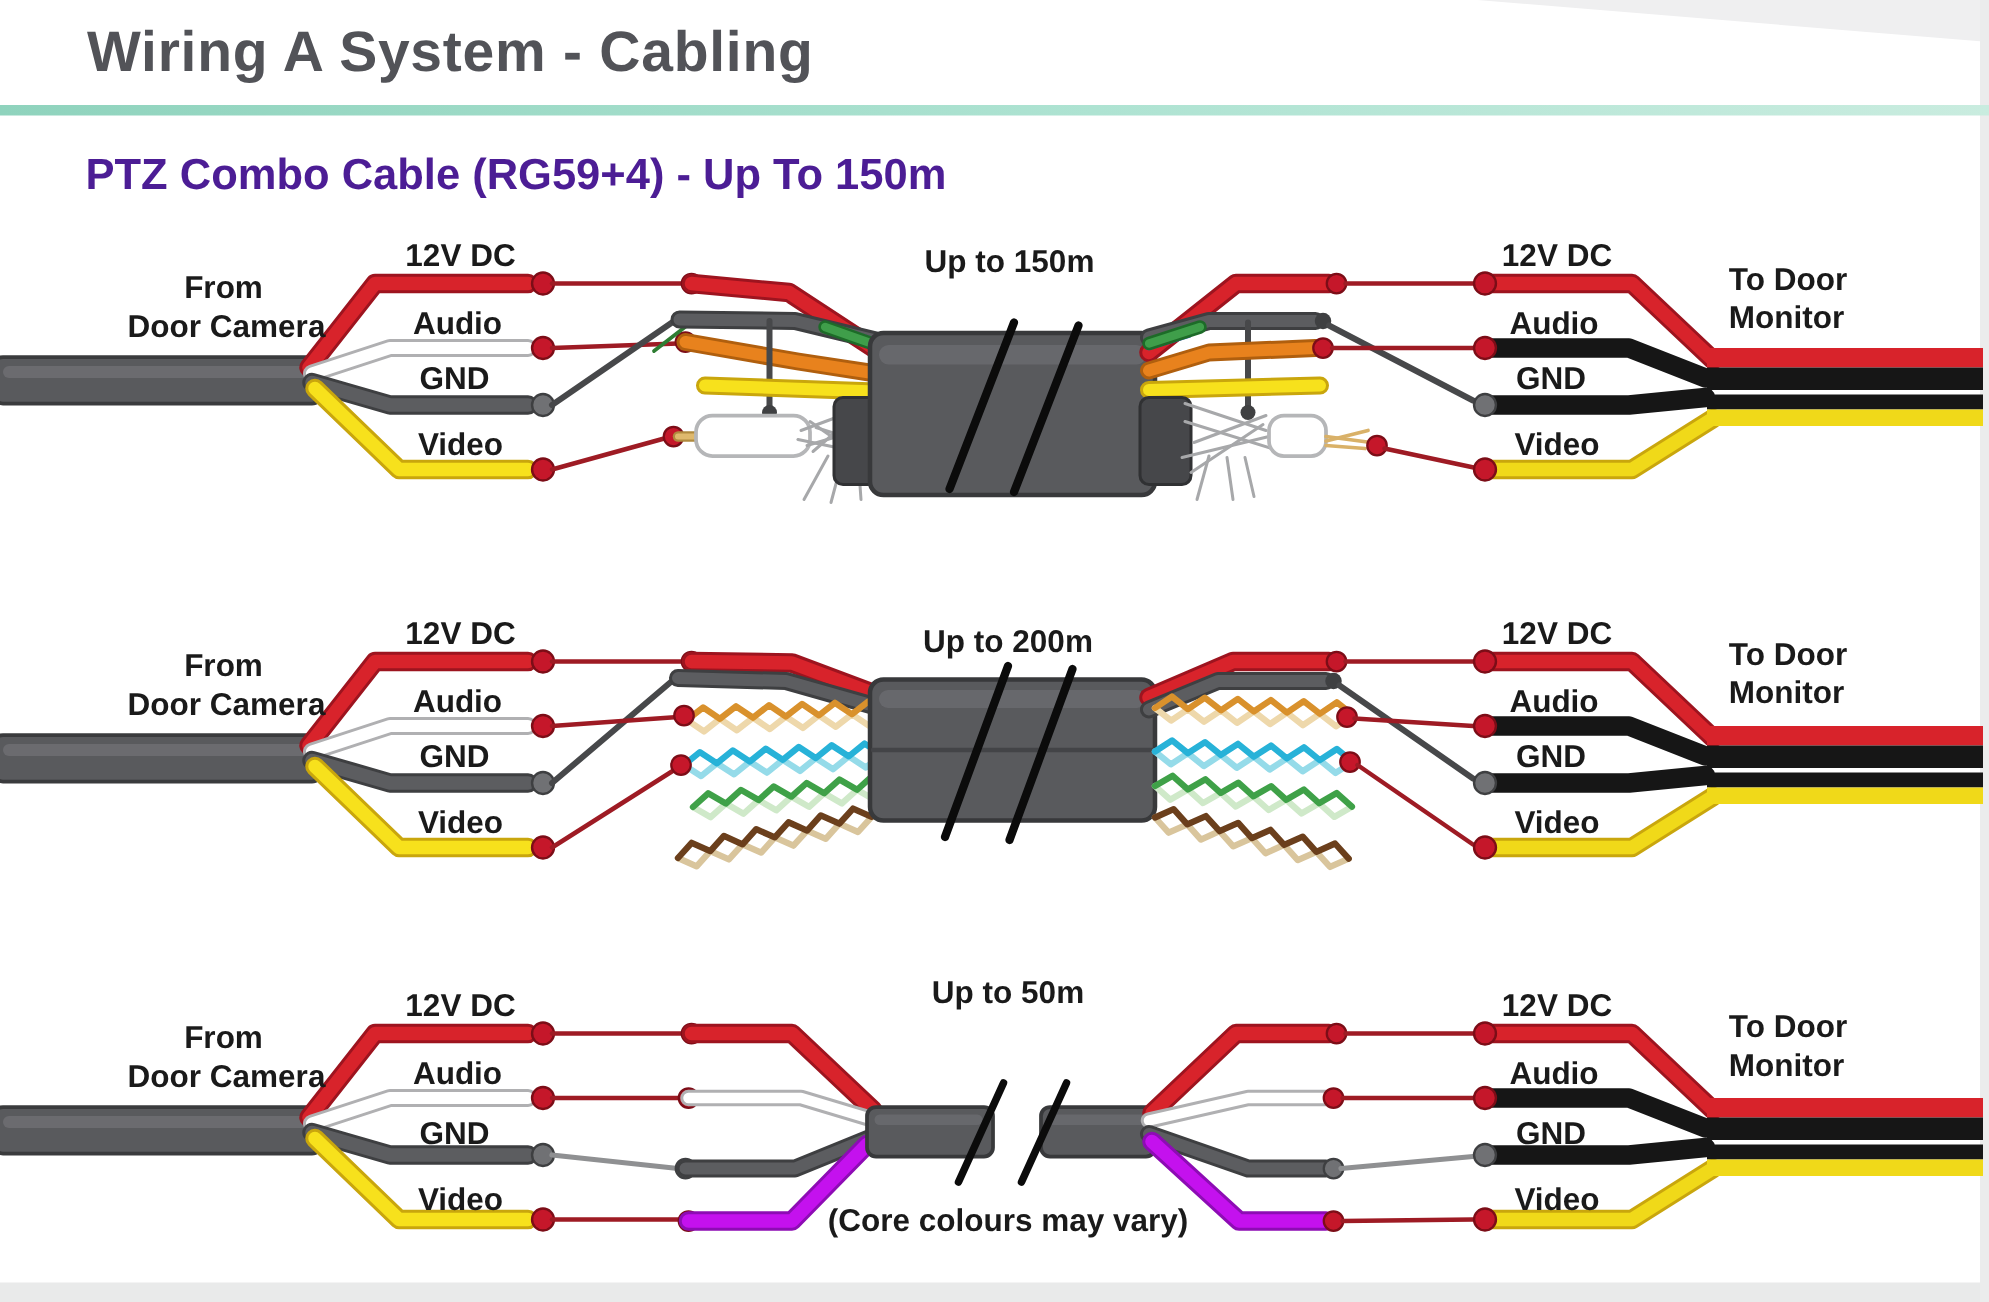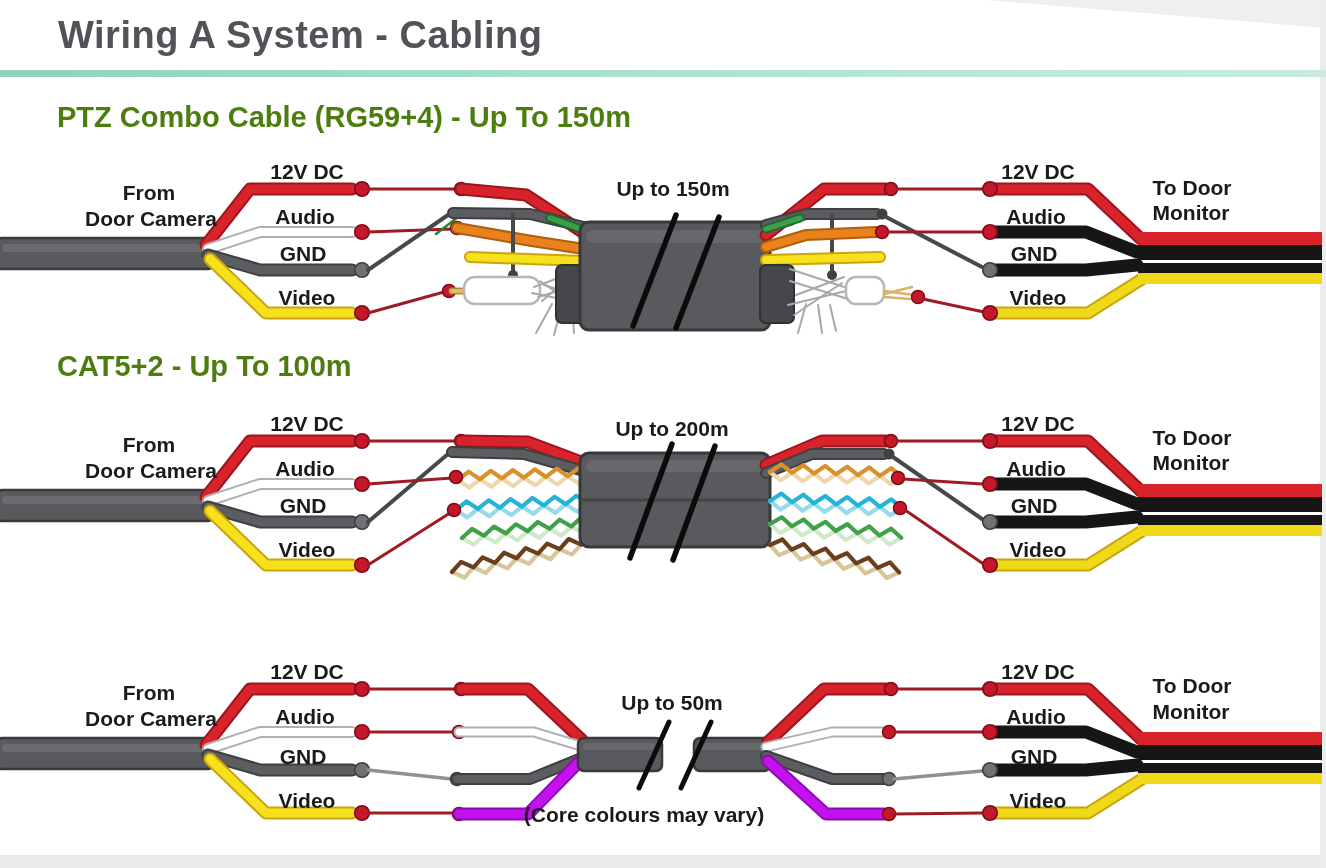--- a/index.html
+++ b/index.html
@@ -3,21 +3,21 @@
 <meta charset="utf-8">
 <style>
   html,body{margin:0;padding:0;background:#ffffff;}
   .page{position:relative;width:1326px;height:868px;background:#ffffff;overflow:hidden;
         font-family:"Liberation Sans",sans-serif;}
   .art{position:absolute;left:0;top:0;}
   .title{position:absolute;left:58px;top:14px;font-size:38px;font-weight:bold;color:#525358;
          letter-spacing:.5px;white-space:nowrap;}
   .rule{position:absolute;left:0;top:70px;width:1326px;height:7px;
         background:linear-gradient(90deg,#8fd3bd,#aee3d2 55%,#c9ecdf);}
-  .hdr{position:absolute;left:57px;font-size:29px;font-weight:bold;color:#4d7c0f;white-space:nowrap;}
+  .hdr{position:absolute;left:57px;font-size:29px;font-weight:bold;color:#4c1d95;white-space:nowrap;}
   .hdr.s1{top:101px}.hdr.s2{top:350px}.hdr.s3{top:600px}
   .lbl{position:absolute;transform:translate(-50%,-50%);font-size:21px;font-weight:bold;
        color:#1a1a1a;white-space:nowrap;line-height:1;}
   .note{font-size:21px;}
 </style>
 </head>
 <body>
 
 <div class="page">
 
@@ -265,29 +265,28 @@
       <path stroke="#9e1b24" stroke-width="3" d="M895,127 L982,126"></path>
     </g>
     <use href="#fanR"></use>
   </g>
 </svg>
 
 <div class="title">Wiring A System - Cabling</div>
 <div class="rule"></div>
 
 <div class="hdr s1">PTZ Combo Cable (RG59+4) - Up To 150m</div>
-<div class="hdr s2">CAT5+2 - Up To 100m</div>
 
 <div class="lbl" style="left:149px;top:192px">From</div>
 <div class="lbl" style="left:151px;top:218px">Door Camera</div>
 <div class="lbl" style="left:307px;top:171px">12V DC</div>
 <div class="lbl" style="left:305px;top:216px">Audio</div>
 <div class="lbl" style="left:303px;top:253px">GND</div>
 <div class="lbl" style="left:307px;top:297px">Video</div>
-<div class="lbl" style="left:673px;top:188px">Up to 150m</div>
+<div class="lbl" style="left:673px;top:175px">Up to 150m</div>
 <div class="lbl" style="left:1038px;top:171px">12V DC</div>
 <div class="lbl" style="left:1036px;top:216px">Audio</div>
 <div class="lbl" style="left:1034px;top:253px">GND</div>
 <div class="lbl" style="left:1038px;top:297px">Video</div>
 <div class="lbl" style="left:1192px;top:187px">To Door</div>
 <div class="lbl" style="left:1191px;top:212px">Monitor</div>
 
 <div class="lbl" style="left:149px;top:444px">From</div>
 <div class="lbl" style="left:151px;top:470px">Door Camera</div>
 <div class="lbl" style="left:307px;top:423px">12V DC</div>
@@ -301,22 +300,22 @@
 <div class="lbl" style="left:1038px;top:549px">Video</div>
 <div class="lbl" style="left:1192px;top:437px">To Door</div>
 <div class="lbl" style="left:1191px;top:462px">Monitor</div>
 
 <div class="lbl" style="left:149px;top:692px">From</div>
 <div class="lbl" style="left:151px;top:718px">Door Camera</div>
 <div class="lbl" style="left:307px;top:671px">12V DC</div>
 <div class="lbl" style="left:305px;top:716px">Audio</div>
 <div class="lbl" style="left:303px;top:756px">GND</div>
 <div class="lbl" style="left:307px;top:800px">Video</div>
-<div class="lbl" style="left:672px;top:702px">Up to 50m</div>
-<div class="lbl note" style="left:644px;top:814px">(Core colours may vary)</div>
+<div class="lbl" style="left:672px;top:662px">Up to 50m</div>
+<div class="lbl note" style="left:672px;top:814px">(Core colours may vary)</div>
 <div class="lbl" style="left:1038px;top:671px">12V DC</div>
 <div class="lbl" style="left:1036px;top:716px">Audio</div>
 <div class="lbl" style="left:1034px;top:756px">GND</div>
 <div class="lbl" style="left:1038px;top:800px">Video</div>
 <div class="lbl" style="left:1192px;top:685px">To Door</div>
 <div class="lbl" style="left:1191px;top:711px">Monitor</div>
 
 </div>
 
 </body></html>

